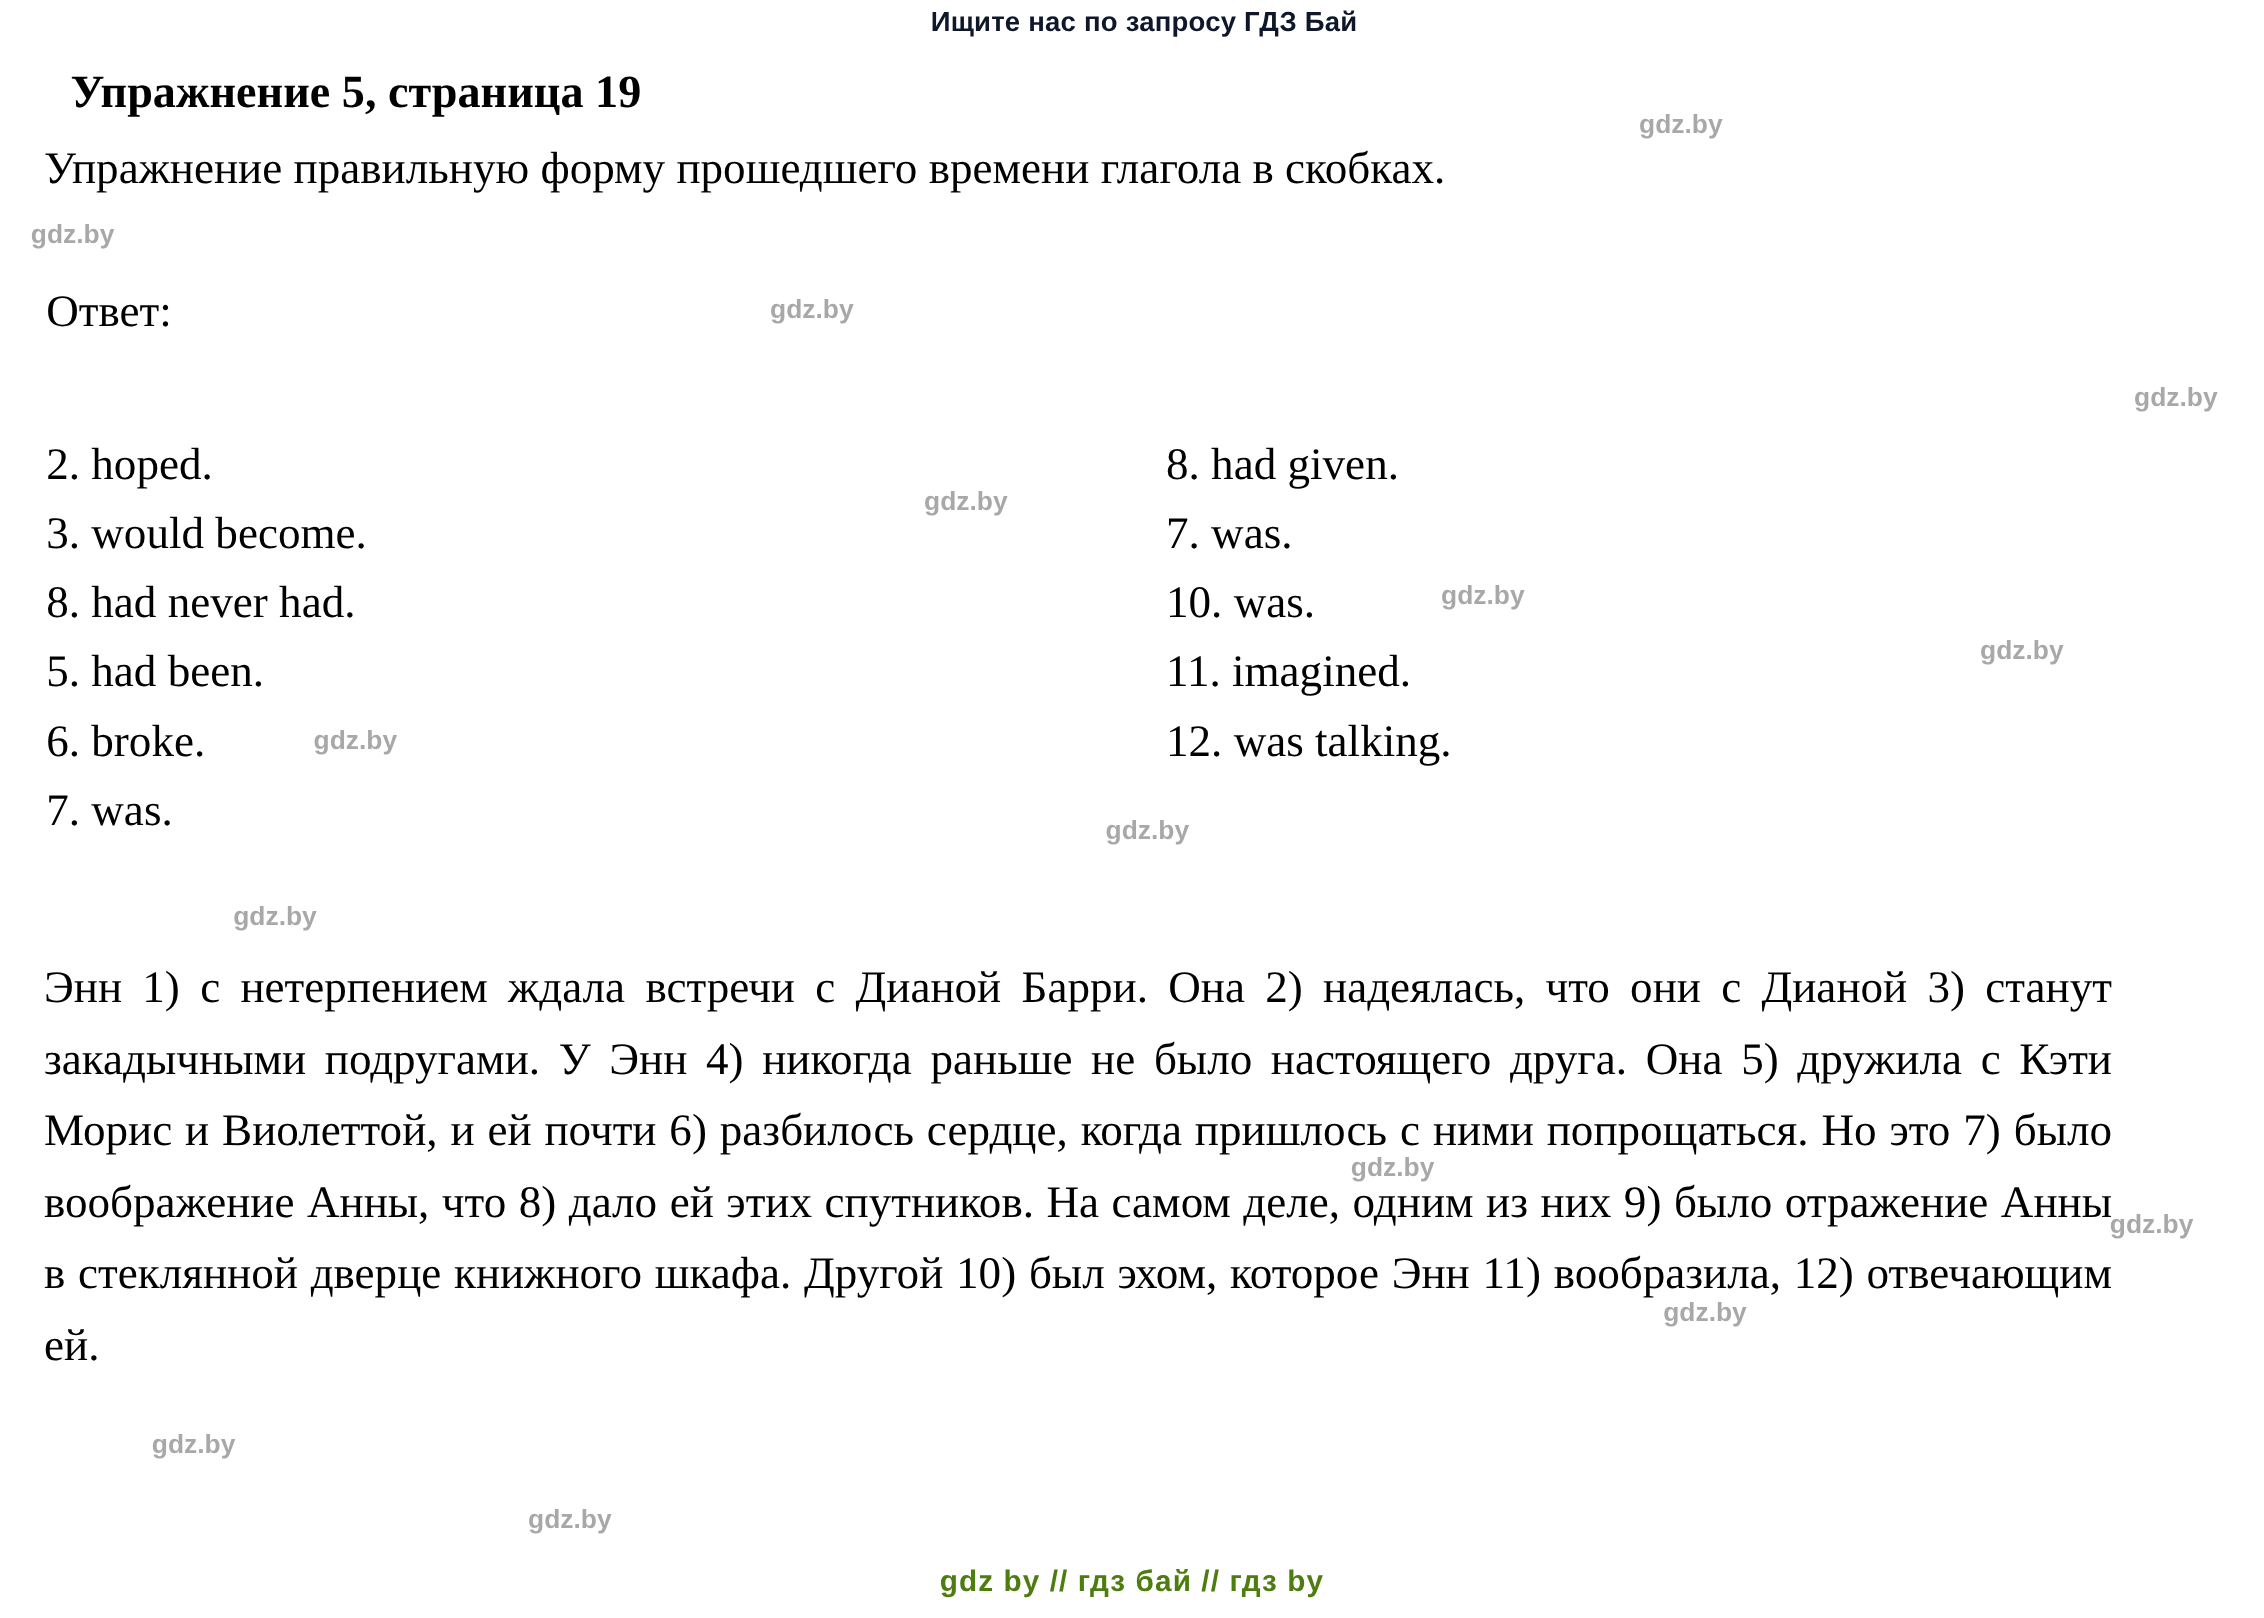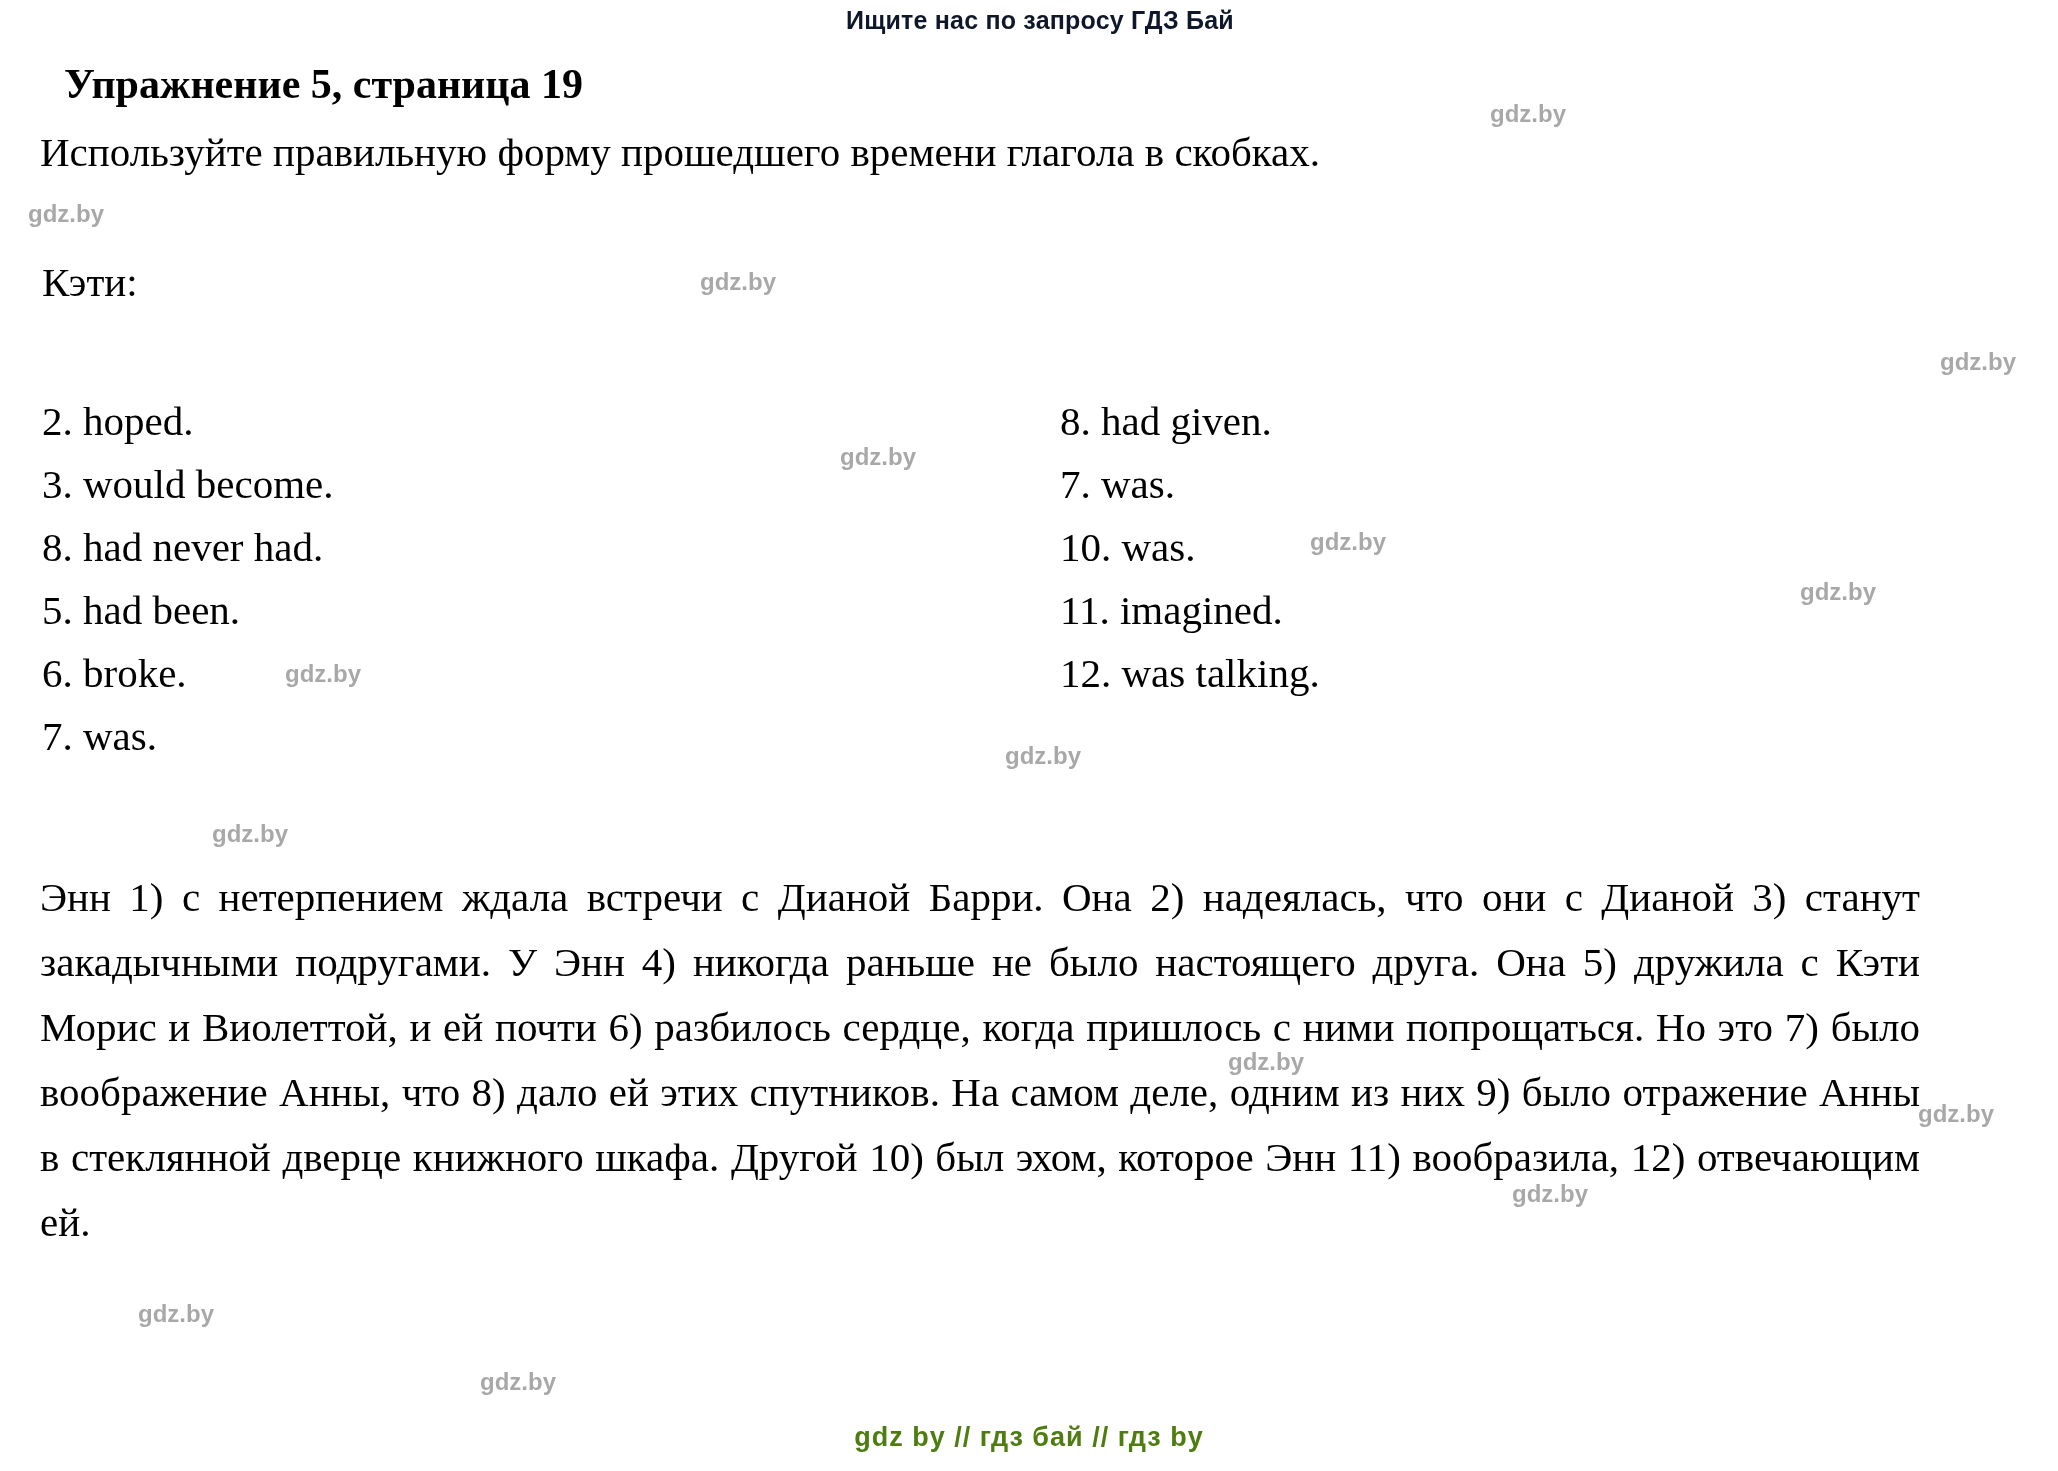--- a/index.html
+++ b/index.html
@@ -103,23 +103,23 @@
 </style>
 </head>
 <body>
 
 <div class="page">
 
   <div class="promo" style="color: #0f172a; padding-left: 11px;">Ищите нас по запросу ГДЗ Бай</div>
 
   <div class="title">Упражнение 5, страница 19</div>
 
-  <div class="task">Используйте правильную форму прошедшего времени глагола в скобках.</div>
+  <div class="task">Упражнение правильную форму прошедшего времени глагола в скобках.</div>
 
-  <div class="answer-label">Кэти:</div>
+  <div class="answer-label">Ответ:</div>
 
   <div class="col col-left">
     <div>2. hoped.</div>
     <div>3. would become.</div>
     <div>8. had never had.</div>
     <div>5. had been.</div>
     <div>6. broke.</div>
     <div>7. was.</div>
   </div>
 

